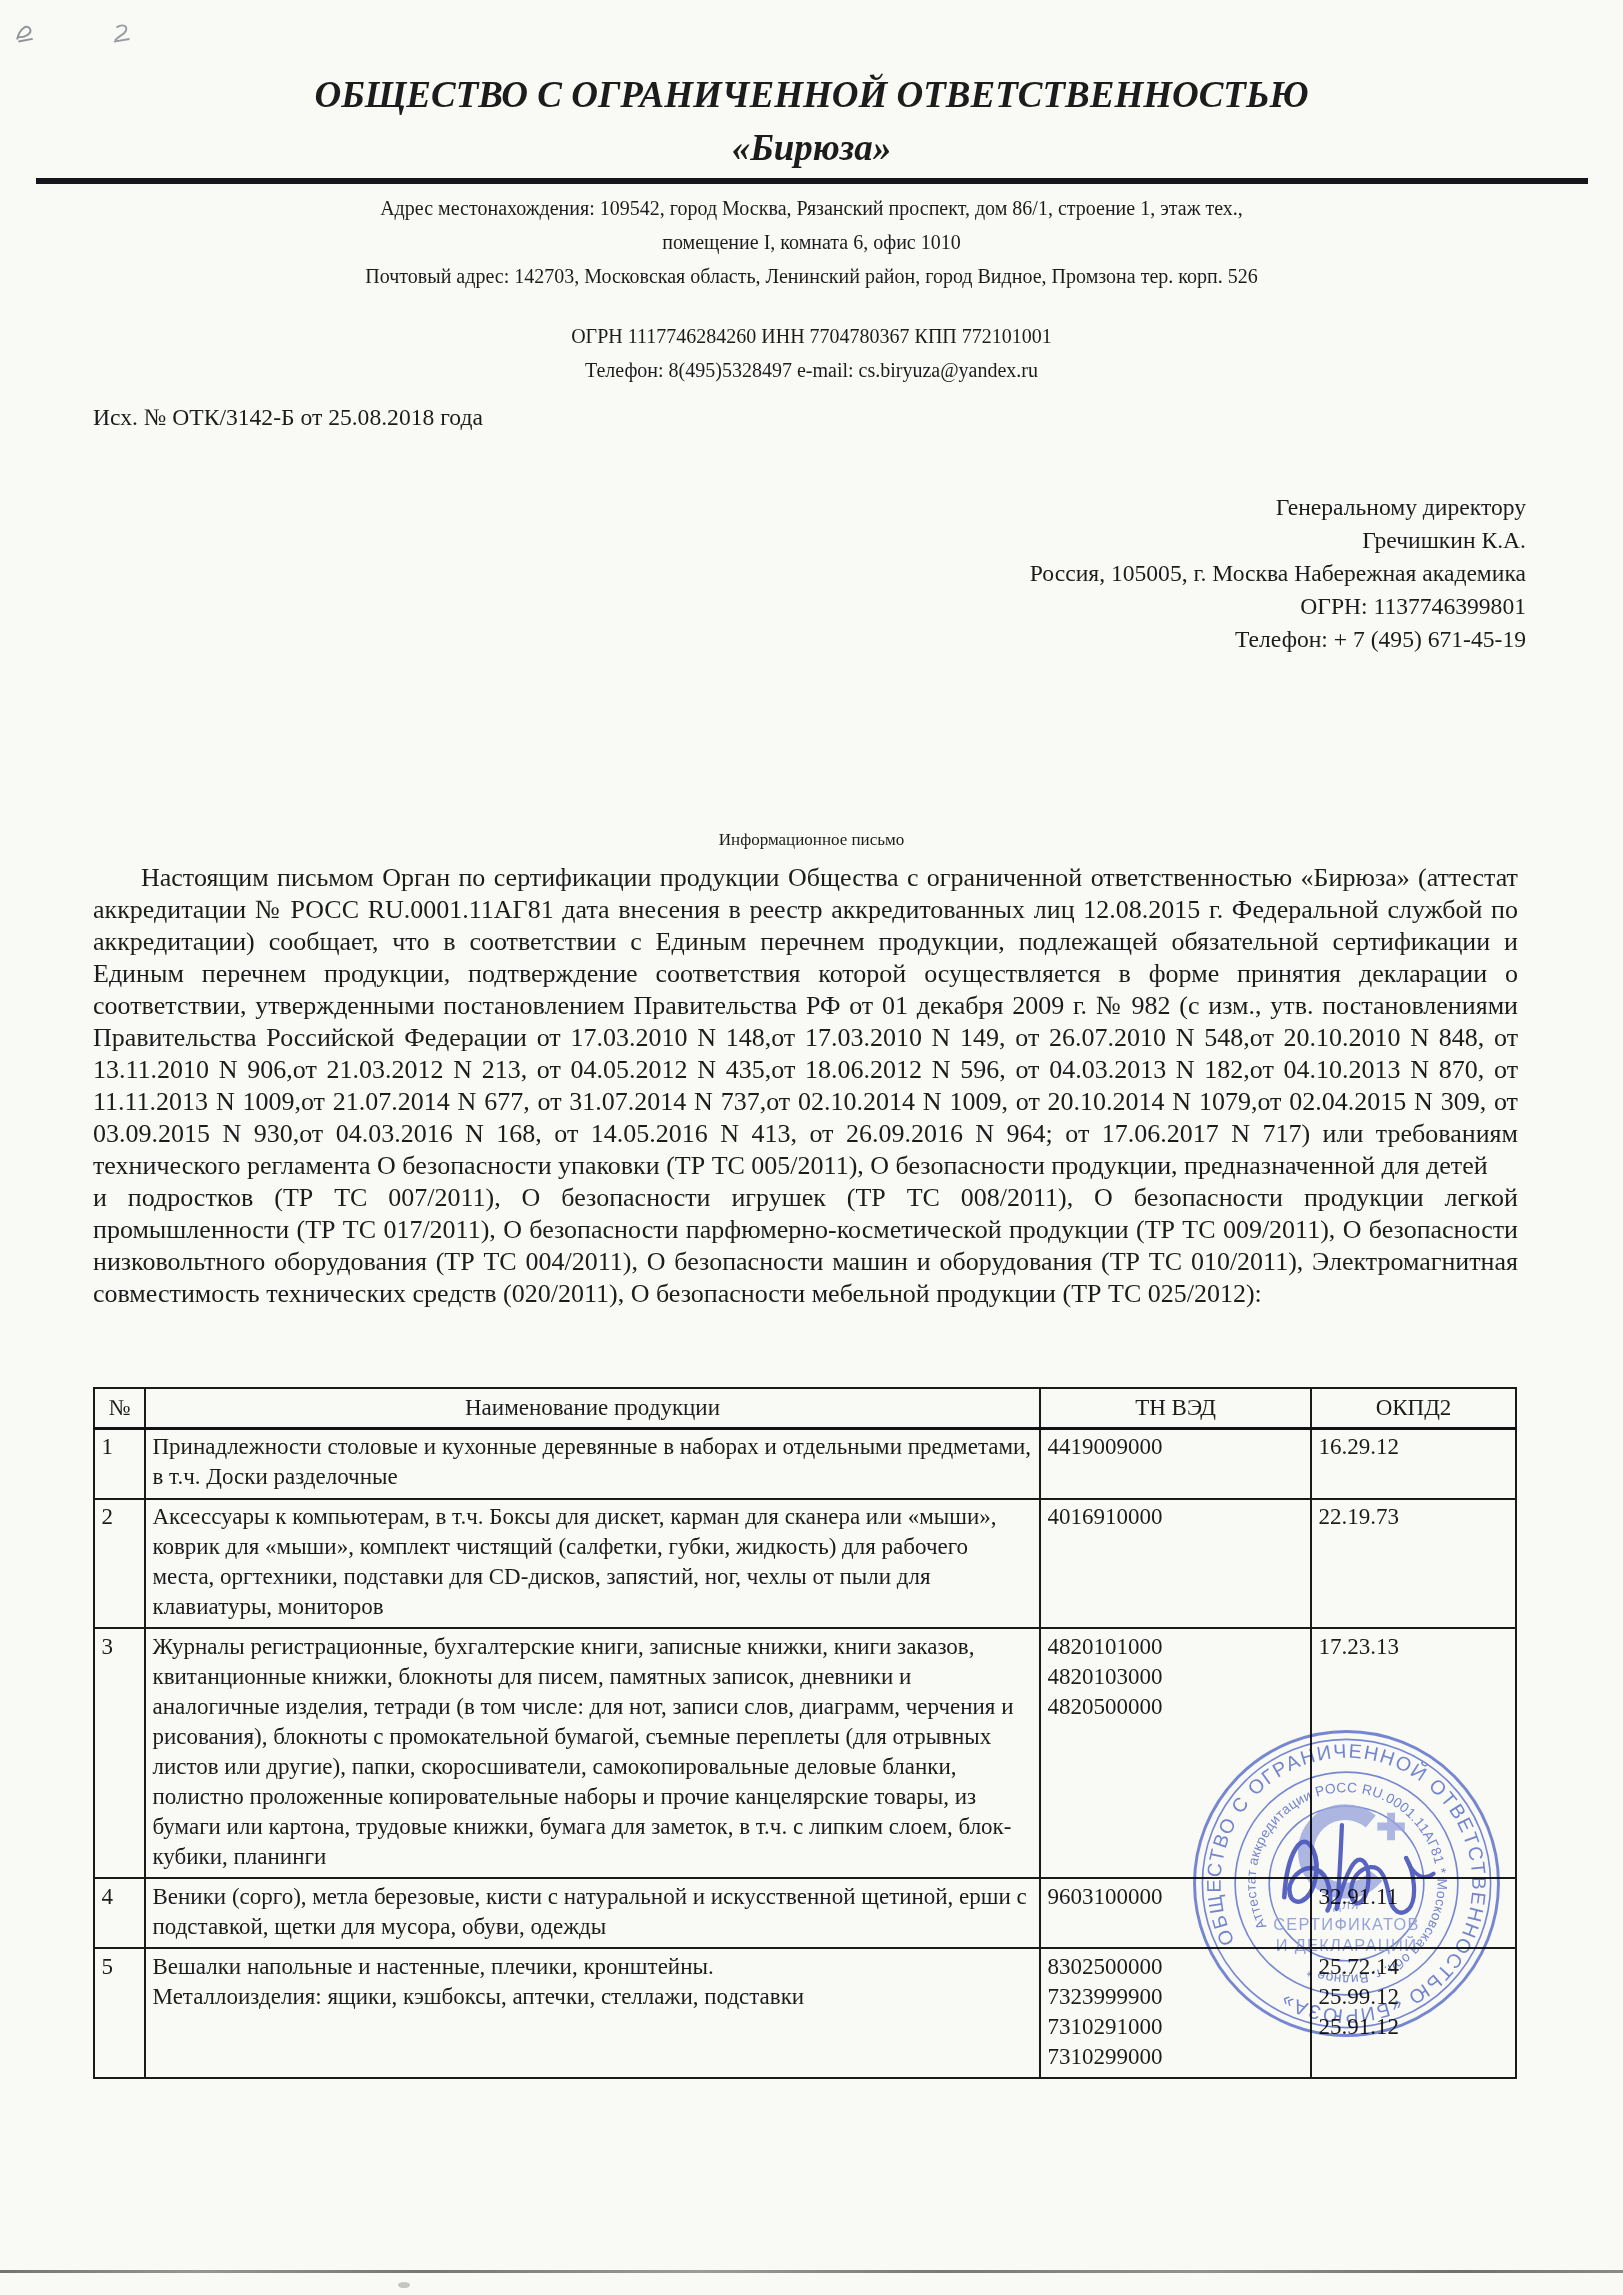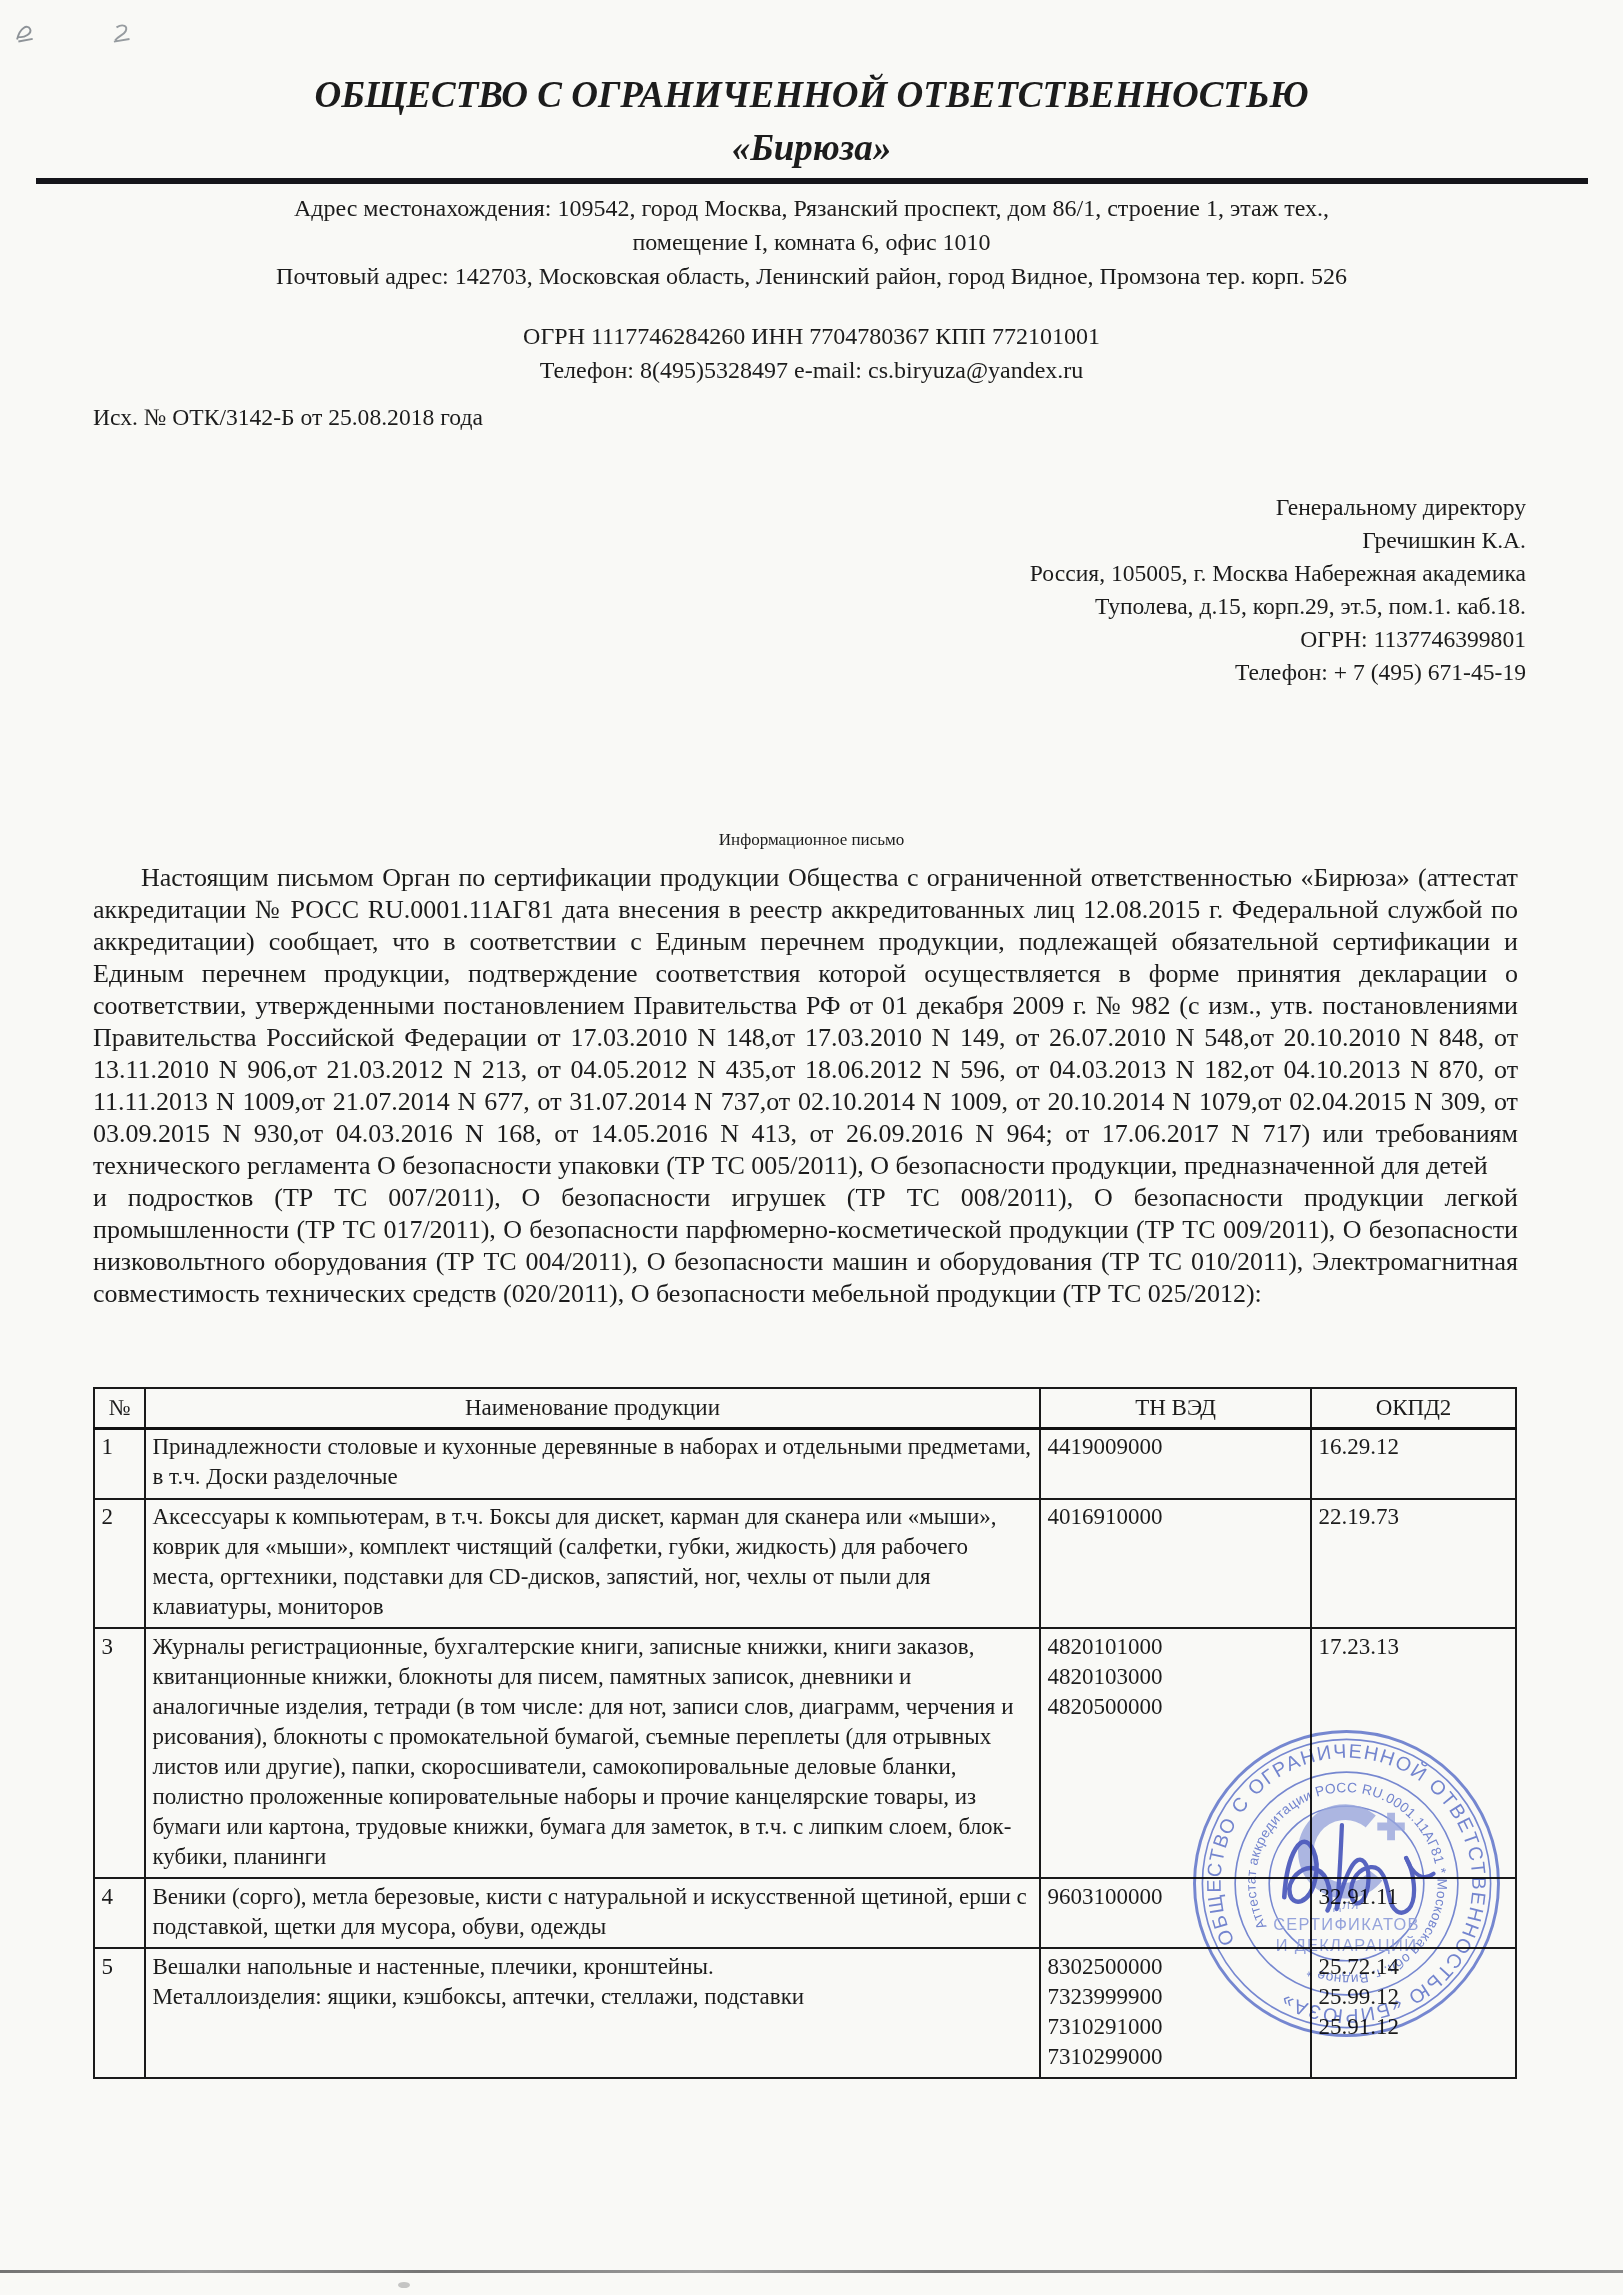--- a/index.html
+++ b/index.html
@@ -8,21 +8,21 @@
     background:#f9f9f6; overflow:hidden;
     font-family:"Liberation Serif","DejaVu Serif",serif;
     color:#1c1c1c;
   }
   .abs{position:absolute;}
   .center{left:0;width:1623px;text-align:center;}
   
   .company-name{top:73px;font-size:37px;font-weight:bold;font-style:italic;letter-spacing:0px;}
   .company-alias{top:126px;font-size:37px;font-weight:bold;font-style:italic;}
   .head-rule{top:178px;left:36px;width:1552px;height:5.9px;background:#15151a;}
-  .lh-line{font-size:24px;line-height:33px;}
+  .lh-line{font-size:20px;line-height:33px;}
   .addr1{top:192px;} .addr2{top:226px;} .addr3{top:260px;}
   .ogrn{top:320px;} .phone{top:354px;}
   .ref-line{top:404px;left:93px;font-size:23.6px;}
   
   .recipient{top:458px;right:97px;text-align:right;font-size:23.6px;line-height:33px;margin-top:33px;}
   
   .subject{top:830px;font-size:17px;}
   .body-text{top:862px;left:93px;width:1425px;font-size:26px;line-height:32px;
     text-align:justify;text-align-last:left;}
   .body-text p{margin:0;}
@@ -79,21 +79,20 @@
   <div class="abs center lh-line addr3">Почтовый адрес: 142703, Московская область, Ленинский район, город Видное, Промзона тер. корп. 526</div>
   <div class="abs center lh-line ogrn">ОГРН 1117746284260 ИНН 7704780367 КПП 772101001</div>
   <div class="abs center lh-line phone">Телефон: 8(495)5328497 e-mail: cs.biryuza@yandex.ru</div>
 
   <div class="abs ref-line">Исх. № ОТК/3142-Б от 25.08.2018 года</div>
 
   <div class="abs recipient">
     <div>Генеральному директору</div>
     <div>Гречишкин К.А.</div>
     <div>Россия, 105005, г. Москва Набережная академика</div>
-    <div>Туполева, д.15, корп.29, эт.5, пом.1. каб.18.</div>
     <div>ОГРН: 1137746399801</div>
     <div>Телефон: + 7 (495) 671-45-19</div>
   </div>
 
   <div class="abs center subject">Информационное письмо</div>
 
   <div class="abs body-text">
     <p class="indent">Настоящим письмом Орган по сертификации продукции Общества с ограниченной ответственностью «Бирюза» (аттестат аккредитации № РОСС RU.0001.11АГ81 дата внесения в реестр аккредитованных лиц 12.08.2015 г. Федеральной службой по аккредитации) сообщает, что в соответствии с Единым перечнем продукции, подлежащей обязательной сертификации и Единым перечнем продукции, подтверждение соответствия которой осуществляется в форме принятия декларации о соответствии, утвержденными постановлением Правительства РФ от 01 декабря 2009 г. № 982 (с изм., утв. постановлениями Правительства Российской Федерации от 17.03.2010 N 148,от 17.03.2010 N 149, от 26.07.2010 N 548,от 20.10.2010 N 848, от 13.11.2010 N 906,от 21.03.2012 N 213, от 04.05.2012 N 435,от 18.06.2012 N 596, от 04.03.2013 N 182,от 04.10.2013 N 870, от 11.11.2013 N 1009,от 21.07.2014 N 677, от 31.07.2014 N 737,от 02.10.2014 N 1009, от 20.10.2014 N 1079,от 02.04.2015 N 309, от 03.09.2015 N 930,от 04.03.2016 N 168, от 14.05.2016 N 413, от 26.09.2016 N 964; от 17.06.2017 N 717) или требованиям технического регламента О безопасности упаковки (ТР ТС 005/2011), О безопасности продукции, предназначенной для детей</p>
     <p>и подростков (ТР ТС 007/2011), О безопасности игрушек (ТР ТС 008/2011), О безопасности продукции легкой промышленности (ТР ТС 017/2011), О безопасности парфюмерно-косметической продукции (ТР ТС 009/2011), О безопасности низковольтного оборудования (ТР ТС 004/2011), О безопасности машин и оборудования (ТР ТС 010/2011), Электромагнитная совместимость технических средств (020/2011), О безопасности мебельной продукции (ТР ТС 025/2012):</p>
   </div>

